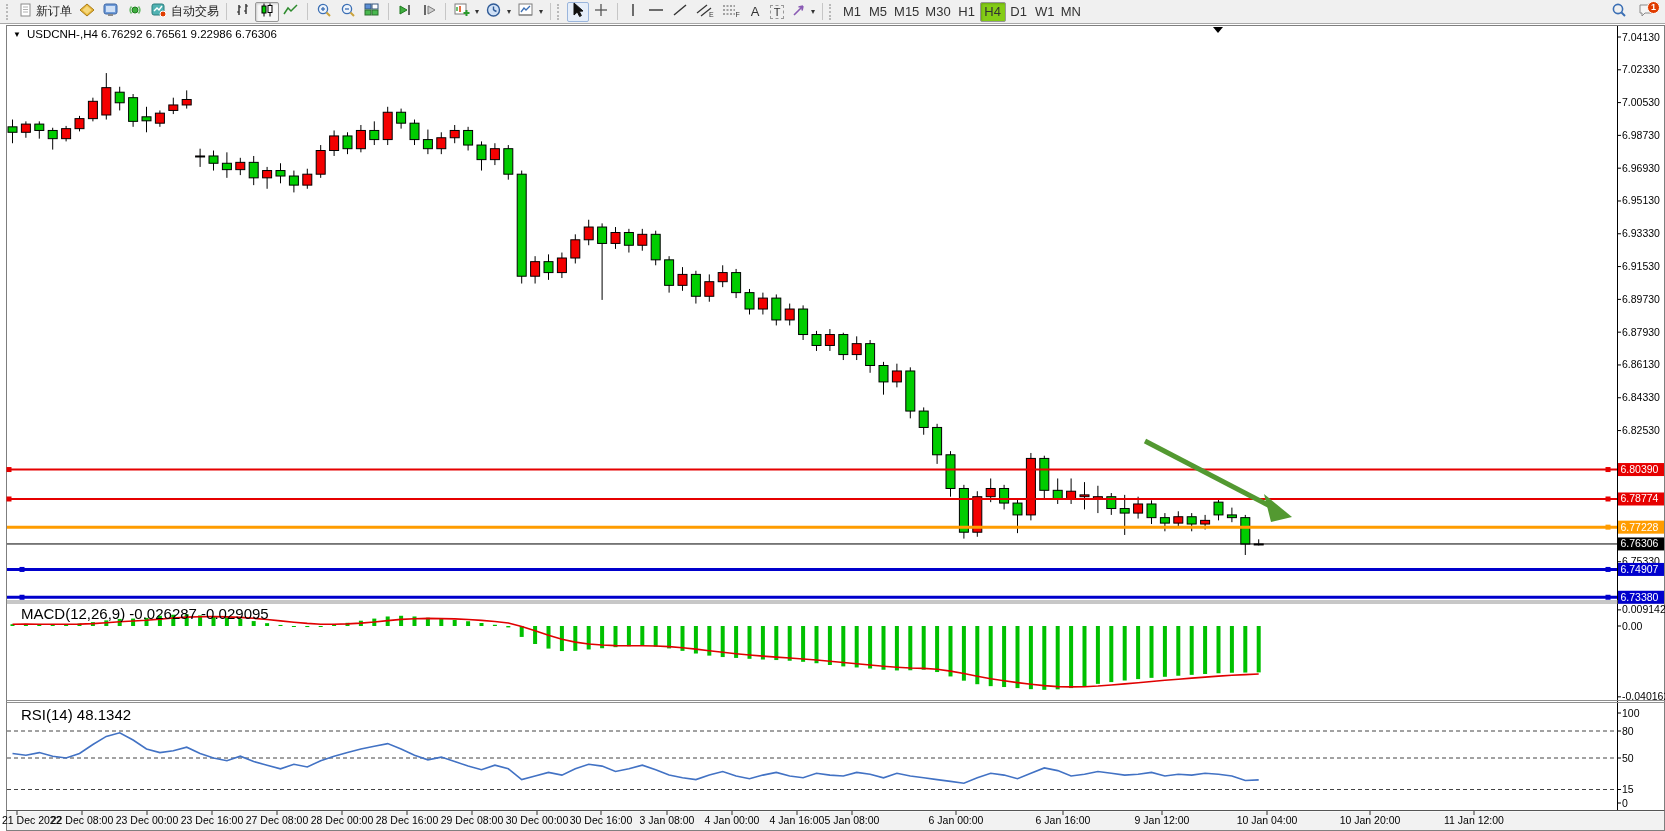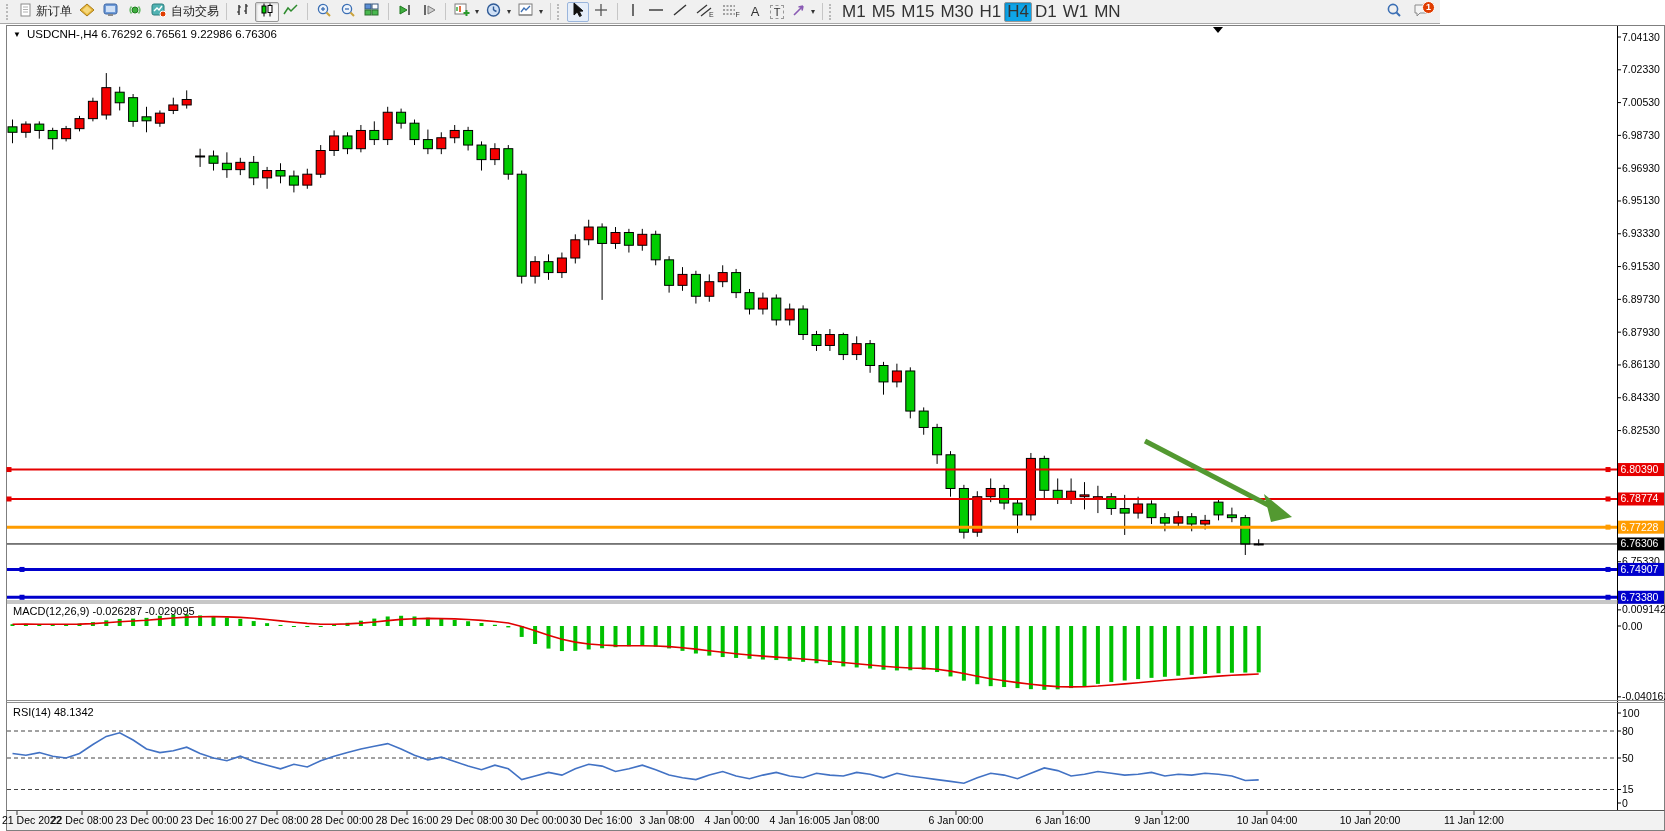--- a/index.html
+++ b/index.html
@@ -1,44 +1,44 @@
 <!DOCTYPE html>
 <html><head>
 <meta charset="utf-8">
 <style>
   html,body{margin:0;padding:0;background:#fff;width:1665px;height:831px;overflow:hidden;
     font-family:"Liberation Sans","DejaVu Sans",sans-serif;}
   .app{position:relative;width:1665px;height:831px;}
 
   
-  .toolbar{position:absolute;left:0;top:0;width:1440px;height:24px;background:#f0f0f0;
+  .toolbar{position:absolute;left:0;top:0;width:1665px;height:24px;background:#f0f0f0;
     border-bottom:1px solid #a8a8a8;display:flex;align-items:center;box-sizing:border-box;padding:0 4px;}
   .grip{width:5px;height:16px;border-left:2px dotted #b9b9b9;margin:0 3px 0 2px;}
   .sep{width:1px;height:17px;background:#c6c6c6;margin:0 4px;}
   .tb-btn{height:20px;min-width:22px;display:flex;align-items:center;justify-content:center;
     background:transparent;border:1px solid transparent;border-radius:2px;padding:0 2px;cursor:default;
     font-size:12px;color:#222;gap:3px;box-sizing:border-box;}
   .tb-btn.pressed{background:#e6eef9;border:1px solid #9ab5dc;}
   .tb-btn.sunken{background:#f7f7f7;border:1px solid #979797;box-shadow:inset 1px 1px 2px rgba(0,0,0,.18);}
   .tb-btn .lbl{font-size:12px;white-space:nowrap;}
   .caret-sm{font-size:8px;color:#333;margin-left:1px;}
-  .tf{font-size:17px;color:#333;min-width:26px;font-weight:400;}
-  .tf.active{background:#0ea5e9;border:1px solid #979797;box-shadow:inset 1px 1px 2px rgba(0,0,0,.18);}
+  .tf{font-size:13px;color:#333;min-width:26px;font-weight:400;}
+  .tf.active{background:#84cc16;border:1px solid #979797;box-shadow:inset 1px 1px 2px rgba(0,0,0,.18);}
   .spacer{flex:1;}
   .badge-wrap{position:relative;width:24px;height:20px;display:flex;align-items:center;justify-content:center;}
   .badge{position:absolute;top:-1px;right:-2px;min-width:13px;height:13px;border-radius:8px;background:#e03c00;
     color:#fff;font-size:9px;font-weight:bold;display:flex;align-items:center;justify-content:center;
     border:1px solid #fff;box-sizing:border-box;padding:0 2px;}
 
   
   .chart-area{position:absolute;left:0;top:24px;width:1665px;height:807px;}
   #chart{position:absolute;left:0;top:0;}
   .chart-title{position:absolute;left:13px;top:4px;font-size:11.5px;color:#000;display:flex;gap:6px;align-items:center;}
   .chart-title .caret{font-size:8px;}
-  .panel-label{position:absolute;left:13px;font-size:11px;color:#000;white-space:nowrap;}
+  .panel-label{position:absolute;left:21px;font-size:15px;color:#000;white-space:nowrap;}
   svg text{font-family:"Liberation Sans","DejaVu Sans",sans-serif;}
 </style>
 </head>
 <body>
 
 <div class="app">
 
   <div class="toolbar">
     <div class="grip"></div>
 

